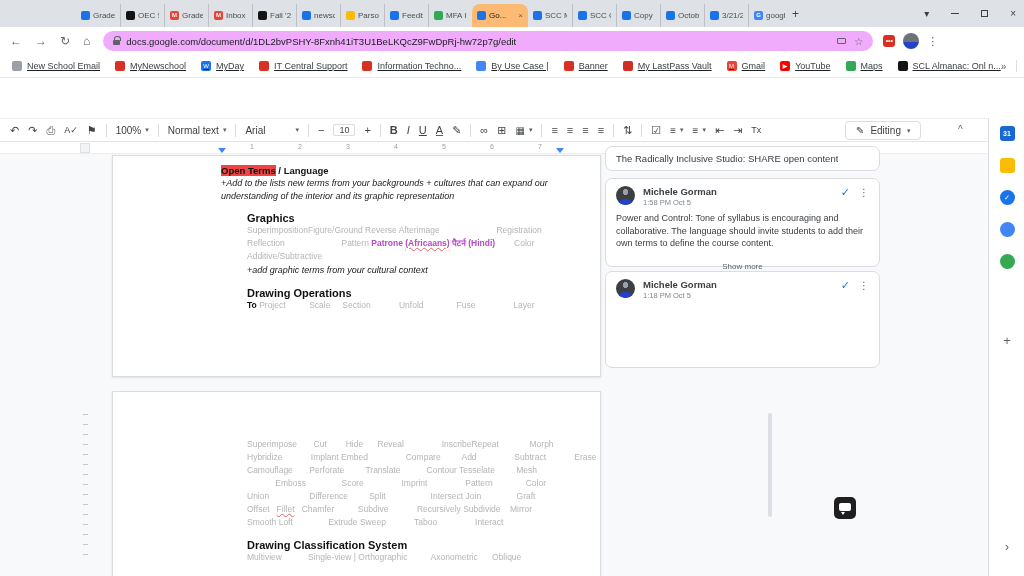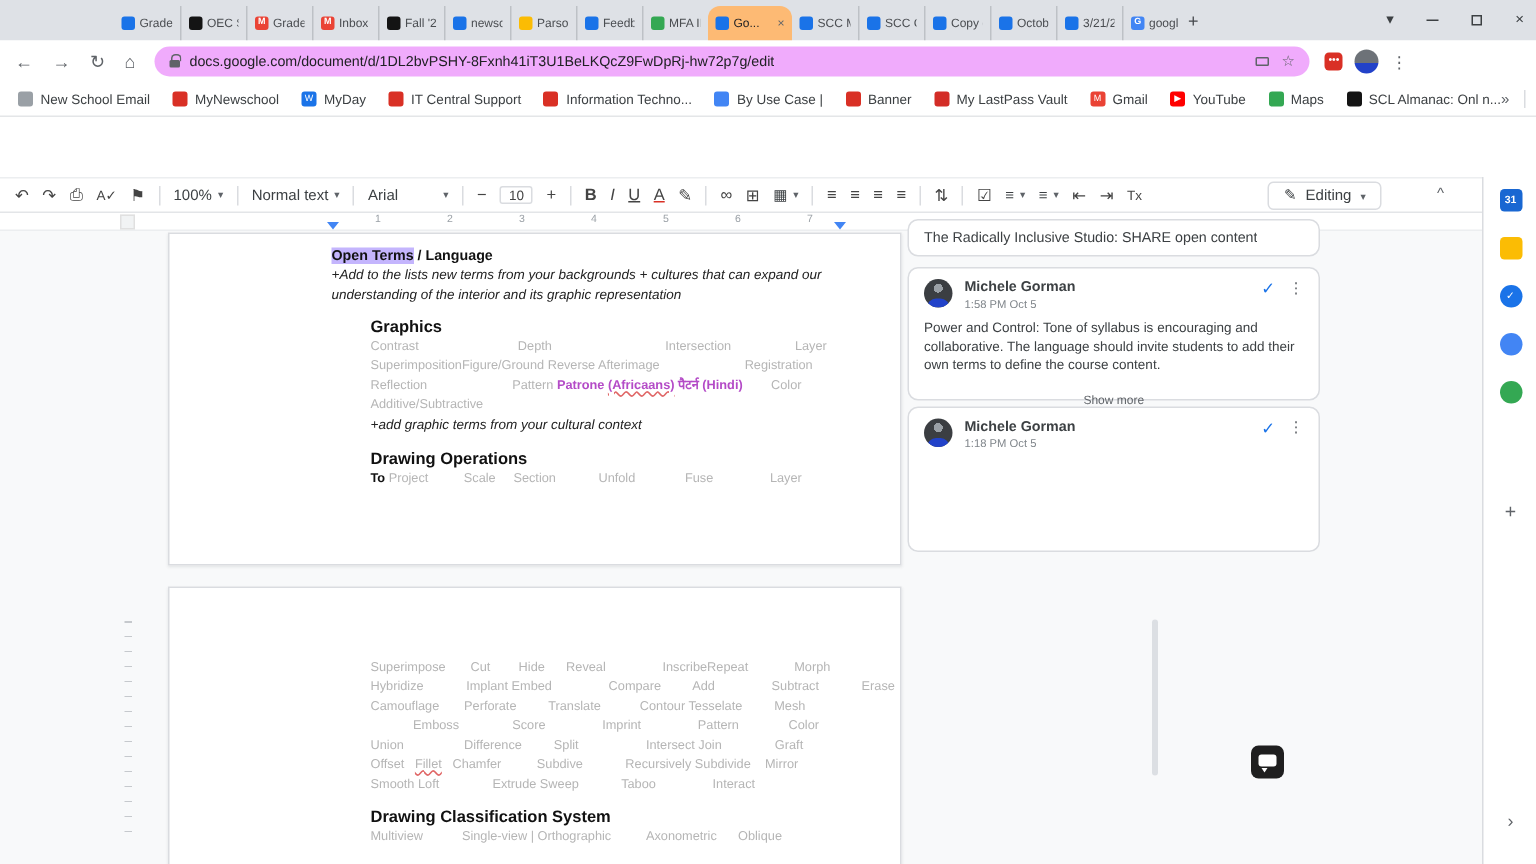--- a/index.html
+++ b/index.html
@@ -35,21 +35,21 @@
   .omni-right { margin-left:auto; display:flex; gap:8px; align-items:center; }
   .send-ic { width:9px; height:6px; border:1px solid #5f6368; border-radius:1px; }
   .star-ic { color:#5f6368; font-size:10px; }
   .ext-ic { width:12px; height:12px; background:#d93025; border-radius:3px; color:#fff; font-size:7px; line-height:12px; text-align:center; }
   .mini-avatar { width:16px; height:16px; border-radius:50%; background:linear-gradient(180deg,#6d7278 55%,#2242c9 55%); }
   .kebab { color:#5f6368; font-size:11px; margin-left:8px; }
 
   
   #bookmarksbar { position:absolute; left:0; top:55px; width:1024px; height:23px; background:#fff; border-bottom:1px solid #e4e6e8; display:flex; align-items:center; padding:0 12px; }
   #bookmarks { display:flex; align-items:center; gap:15px; }
-  .bm { display:flex; align-items:flex-start; gap:5px; }
+  .bm { display:flex; align-items:flex-start; gap:5px;text-decoration:underline; }
   .bm-ic { width:10px; height:10px; border-radius:2px; color:#fff; font-size:6px; line-height:10px; text-align:center; }
   .bm-label { font-size:9px; color:#3c4043; white-space:nowrap; }
   #bm-right { margin-left:auto; display:flex; align-items:center; gap:10px; color:#5f6368; }
   #bm-overflow { font-size:10px; }
   .vdiv { width:1px; height:12px; background:#dadce0; }
 
   
   #docs-header { position:absolute; left:0; top:78px; width:1024px; height:40px; background:#fff; }
   #docs-logo { position:absolute; left:27px; top:84px; width:21px; height:27px; background:#2b7de9; border-radius:2px; }
   #docs-logo:before { content:""; position:absolute; left:5px; top:9px; width:11px; height:10px;
@@ -90,21 +90,21 @@
   #ruler-nums { position:absolute; left:228px; top:1px; display:flex; }
   .rnum { width:48px; text-align:center; font-size:7px; color:#9aa0a6; }
   .ind-marker { position:absolute; top:6px; width:0; height:0; border-left:4px solid transparent; border-right:4px solid transparent; border-top:5px solid #4285f4; }
   #vruler { position:absolute; left:83px; top:272px; width:5px; height:144px; background:repeating-linear-gradient(to bottom,#c6c9cd 0 1px,transparent 1px 10px); }
 
   .page { position:absolute; left:112px; width:489px; background:#fff; border:1px solid #dadce0; box-shadow:0 1px 2px rgba(60,64,67,.12); }
   #page1 { top:13px; height:222px; padding:9px 0 0 108px; }
   #page2 { top:249px; height:200px; padding:46px 0 0 134px; }
 
   .doc-h { font-size:9.5px; font-weight:bold; color:#111; }
-  .hl { background:#c4b5fd; }
+  .hl { background:#ef4444; }
   .doc-intro { font-size:9px; font-style:italic; color:#222; line-height:12.5px; white-space:pre-line; margin-top:1px; }
   .sub { margin-left:26px; }
   .doc-sub-h { font-size:11px; font-weight:bold; color:#111; margin-top:10px; }
   .gray-row { font-size:8.5px; color:#b5b5b5; line-height:13px; white-space:pre; }
   .magenta { color:#b44bc7; font-weight:bold; }
   .sp-red { text-decoration:underline; text-decoration-style:wavy; text-decoration-color:#e06666; text-decoration-thickness:1px; }
   .doc-note { font-size:9px; font-style:italic; color:#222; line-height:13px; margin:1px 0 2px; }
   .lead-bold { font-size:8.5px; font-weight:bold; color:#111;margin-top:37px; }
 
   
@@ -438,21 +438,20 @@
     </div>
     <div id="vruler"></div>
     <div id="margin-comment" style="left:114px;top:23px;"></div>
 
     <div class="page" id="page1">
       <div class="doc-h"><span class="hl">Open Terms</span><span> / Language</span></div>
       <div class="doc-intro">+Add to the lists new terms from your backgrounds + cultures that can expand our
 understanding of the interior and its graphic representation</div>
       <div class="sub">
         <div class="doc-sub-h">Graphics</div>
-        <div class="gray-row">Contrast                            Depth                                Intersection                  Layer</div>
         <div class="gray-row">SuperimpositionFigure/Ground Reverse Afterimage                        Registration</div>
         <div class="gray-row"><span>Reflection                        Pattern </span><span class="magenta">Patrone </span><span class="magenta sp-red">(Africaans)</span><span class="magenta"> पैटर्न (Hindi)</span><span>        Color</span></div>
         <div class="gray-row">Additive/Subtractive</div>
         <div class="doc-note">+add graphic terms from your cultural context</div>
         <div class="doc-sub-h">Drawing Operations</div>
         <div class="gray-row"><span class="lead-bold">To </span><span>Project          Scale     Section            Unfold              Fuse                Layer</span></div>
       </div>
     </div>
 
     <div class="page" id="page2">

